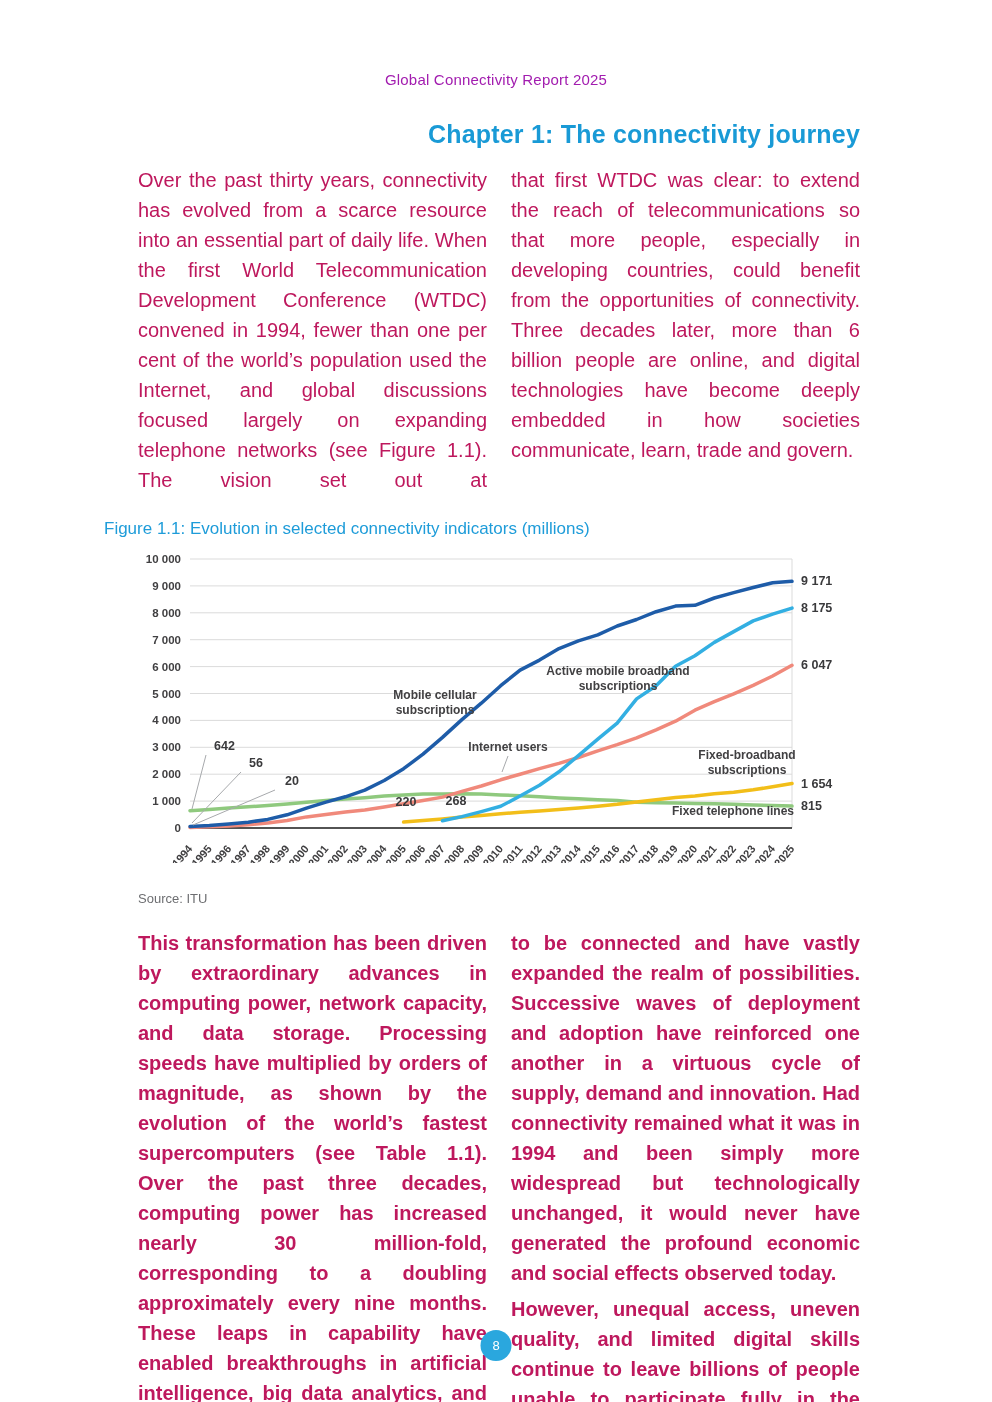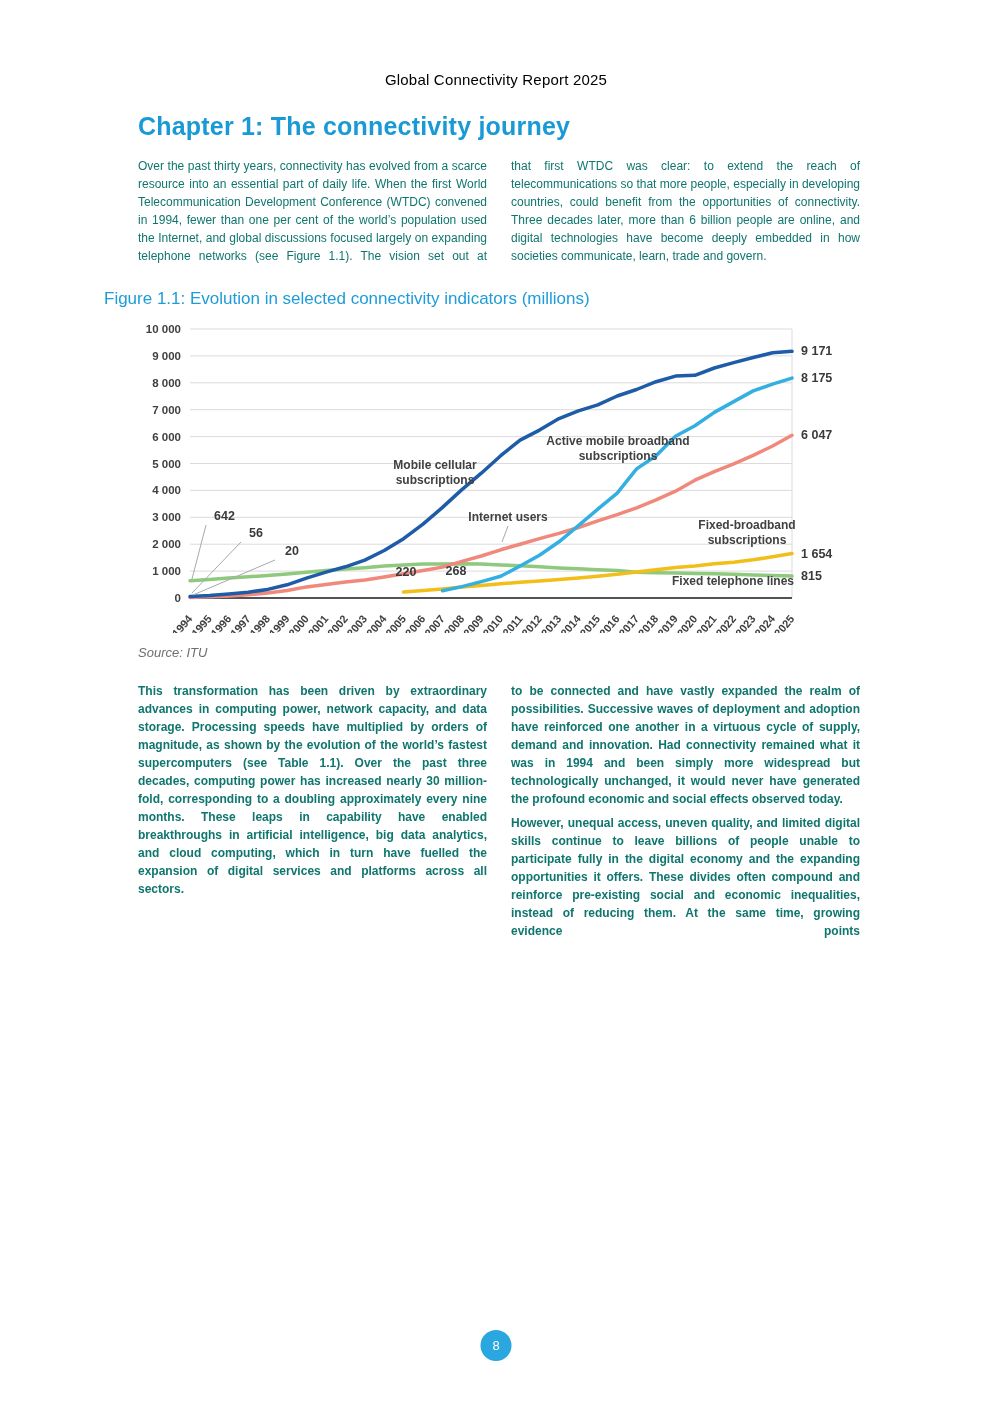--- a/index.html
+++ b/index.html
@@ -7,56 +7,56 @@
   body {
     font-family: "Liberation Sans", sans-serif;
     color: #58585A;
     position: relative;
     overflow: hidden;
   }
   .running-header {
     padding-top: 71px;
     text-align: center;
     font-size: 15px;
-    color: #000000;
+    color: #a21caf;
     letter-spacing: .2px;
   }
   .chapter-title {
-    margin: 24px 132px 0 138px;
+    margin: 32px 132px 0 138px;
     font-size: 25px;
     font-weight: bold;
     color: #199AD6;
     letter-spacing: .2px;
+    text-align: right;
   }
   .two-col {
     margin: 16px 132px 0 138px;
     display: grid;
     grid-template-columns: 1fr 1fr;
     column-gap: 24px;
   }
   .two-col p {
     text-align: justify;
-    font-size: 12px;
+    font-size: 20px;
     line-height: 1.5;
-    color: #0f766e;
+    color: #be185d;
   }
   .two-col p.runover { text-align-last: justify; }
   .col p + p { margin-top: 6px; }
   .figure-title {
     margin: 24px 132px 0 104px;
     font-size: 17px;
     color: #1E9CD9;
   }
   .chart-wrap { margin: 8px 0 0 134px; width: 728px; }
   .chart-wrap svg { display: block; }
   .source {
-    margin: 12px 0 0 138px;
+    margin: 28px 0 0 138px;
     font-size: 13px;
     color: #6D6E71;
-    font-style: italic;
   }
   .body-cols { margin-top: 22px; font-weight: bold; }
   .page-number {
     position: absolute;
     left: 50%;
     top: 1330px;
     transform: translateX(-50%);
     width: 31px;
     height: 31px;
     border-radius: 50%;

